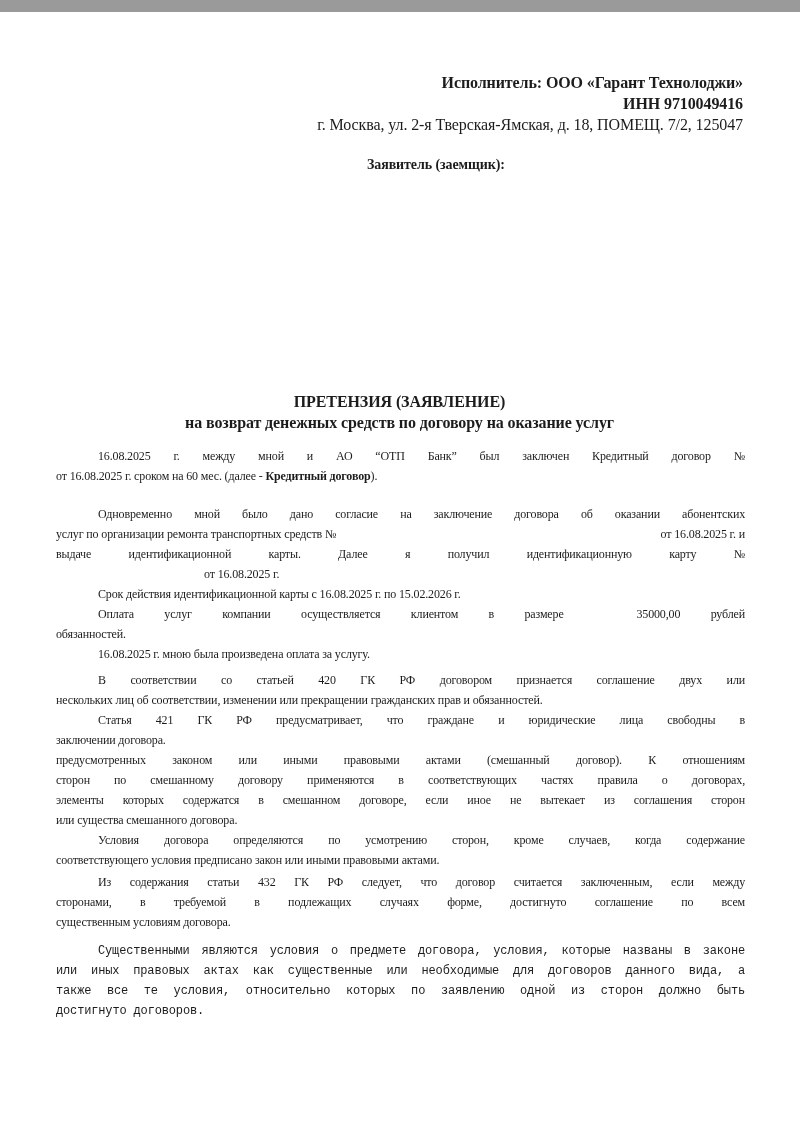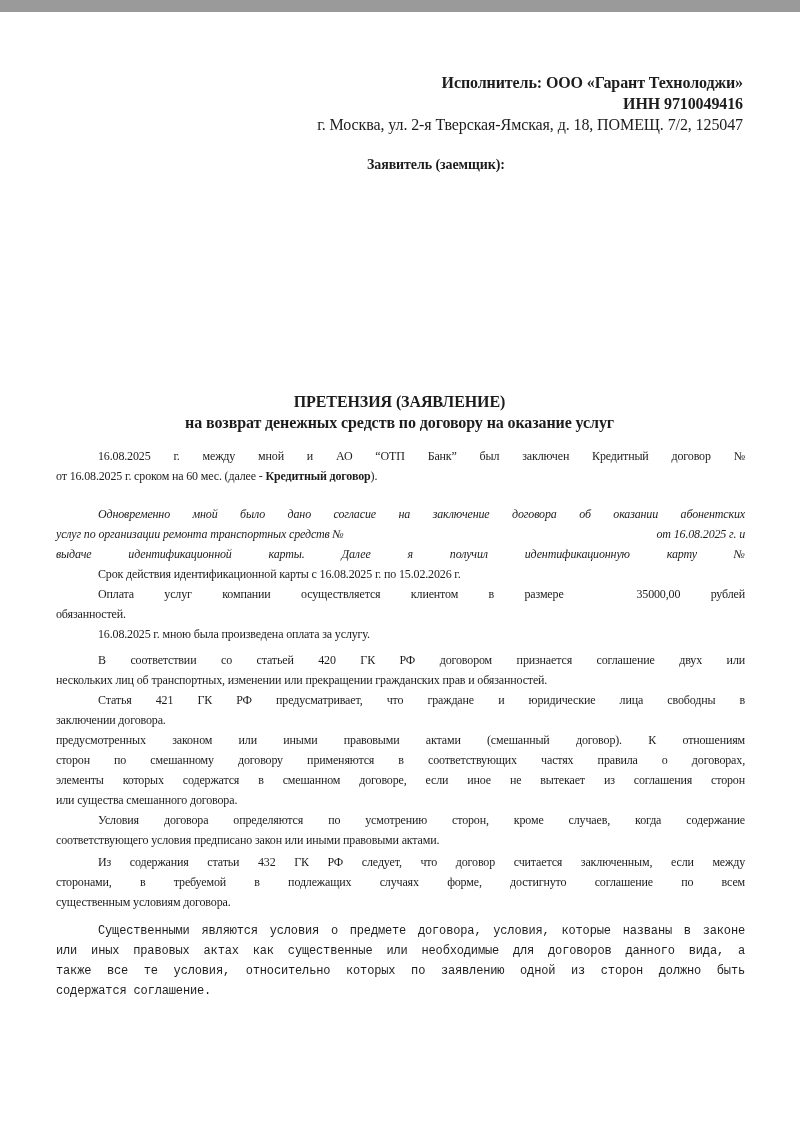--- a/index.html
+++ b/index.html
@@ -39,21 +39,21 @@
   .ln{
     line-height:20px;
     letter-spacing:-0.15px;
     white-space:normal;
     text-align:left;
   }
   .ln.js{text-align:justify;text-align-last:justify;}
   .ln.ind{padding-left:42px;}
   .ln.ind4{padding-left:148px;}
   .ln.between{display:flex;justify-content:space-between;text-align:right;}
-  .p2{margin-top:18px;font-style:italic;}
+  .p2{margin-top:18px;}
   .p6{margin-top:6px;}
   .p10{margin-top:2px;}
   .p11{margin-top:9px;font-family:Liberation Mono, monospace;}
   .gap-sm{display:inline-block;width:12px;}
   b{font-weight:bold;}
 </style>
 </head>
 <body>
 
 <div class="page">
@@ -78,38 +78,39 @@
       <div class="ln"><span>от 16.08.2025 г. сроком на 60 мес. (далее -</span> <b>Кредитный договор</b><span>).</span></div>
     </div>
 
     <div class="para p2">
       <div class="ln js ind">Одновременно мной было дано согласие на заключение договора об оказании абонентских</div>
       <div class="ln between">
           <span>услуг по организации ремонта транспортных средств №</span>
           <span>от 16.08.2025 г. и</span>
         </div>
       <div class="ln js">выдаче идентификационной карты. Далее я получил идентификационную карту №</div>
+      <div class="ln ind4">от 16.08.2025 г.</div>
     </div>
 
     <div class="para">
       <div class="ln ind">Срок действия идентификационной карты с 16.08.2025 г. по 15.02.2026 г.</div>
     </div>
 
     <div class="para">
       <div class="ln js ind"><span>Оплата услуг компании осуществляется клиентом в размере</span> <span class="gap-sm"></span> <span>35000,00 рублей</span></div>
       <div class="ln">обязанностей.</div>
     </div>
 
     <div class="para">
       <div class="ln ind">16.08.2025 г. мною была произведена оплата за услугу.</div>
     </div>
 
     <div class="para p6">
       <div class="ln js ind">В соответствии со статьей 420 ГК РФ договором признается соглашение двух или</div>
-      <div class="ln">нескольких лиц об транспортных, изменении или прекращении гражданских прав и обязанностей.</div>
+      <div class="ln">нескольких лиц об соответствии, изменении или прекращении гражданских прав и обязанностей.</div>
     </div>
 
     <div class="para">
       <div class="ln js ind">Статья 421 ГК РФ предусматривает, что граждане и юридические лица свободны в</div>
       <div class="ln">заключении договора.</div>
     </div>
 
     <div class="para">
       <div class="ln js">предусмотренных законом или иными правовыми актами (смешанный договор). К отношениям</div>
       <div class="ln js">сторон по смешанному договору применяются в соответствующих частях правила о договорах,</div>
@@ -125,17 +126,17 @@
     <div class="para p10">
       <div class="ln js ind">Из содержания статьи 432 ГК РФ следует, что договор считается заключенным, если между</div>
       <div class="ln js">сторонами, в требуемой в подлежащих случаях форме, достигнуто соглашение по всем</div>
       <div class="ln">существенным условиям договора.</div>
     </div>
 
     <div class="para p11">
       <div class="ln js ind">Существенными являются условия о предмете договора, условия, которые названы в законе</div>
       <div class="ln js">или иных правовых актах как существенные или необходимые для договоров данного вида, а</div>
       <div class="ln js">также все те условия, относительно которых по заявлению одной из сторон должно быть</div>
-      <div class="ln">содержатся соглашение.</div>
+      <div class="ln">достигнуто договоров.</div>
     </div>
 
   </div>
 </div>
 
 </body></html>

